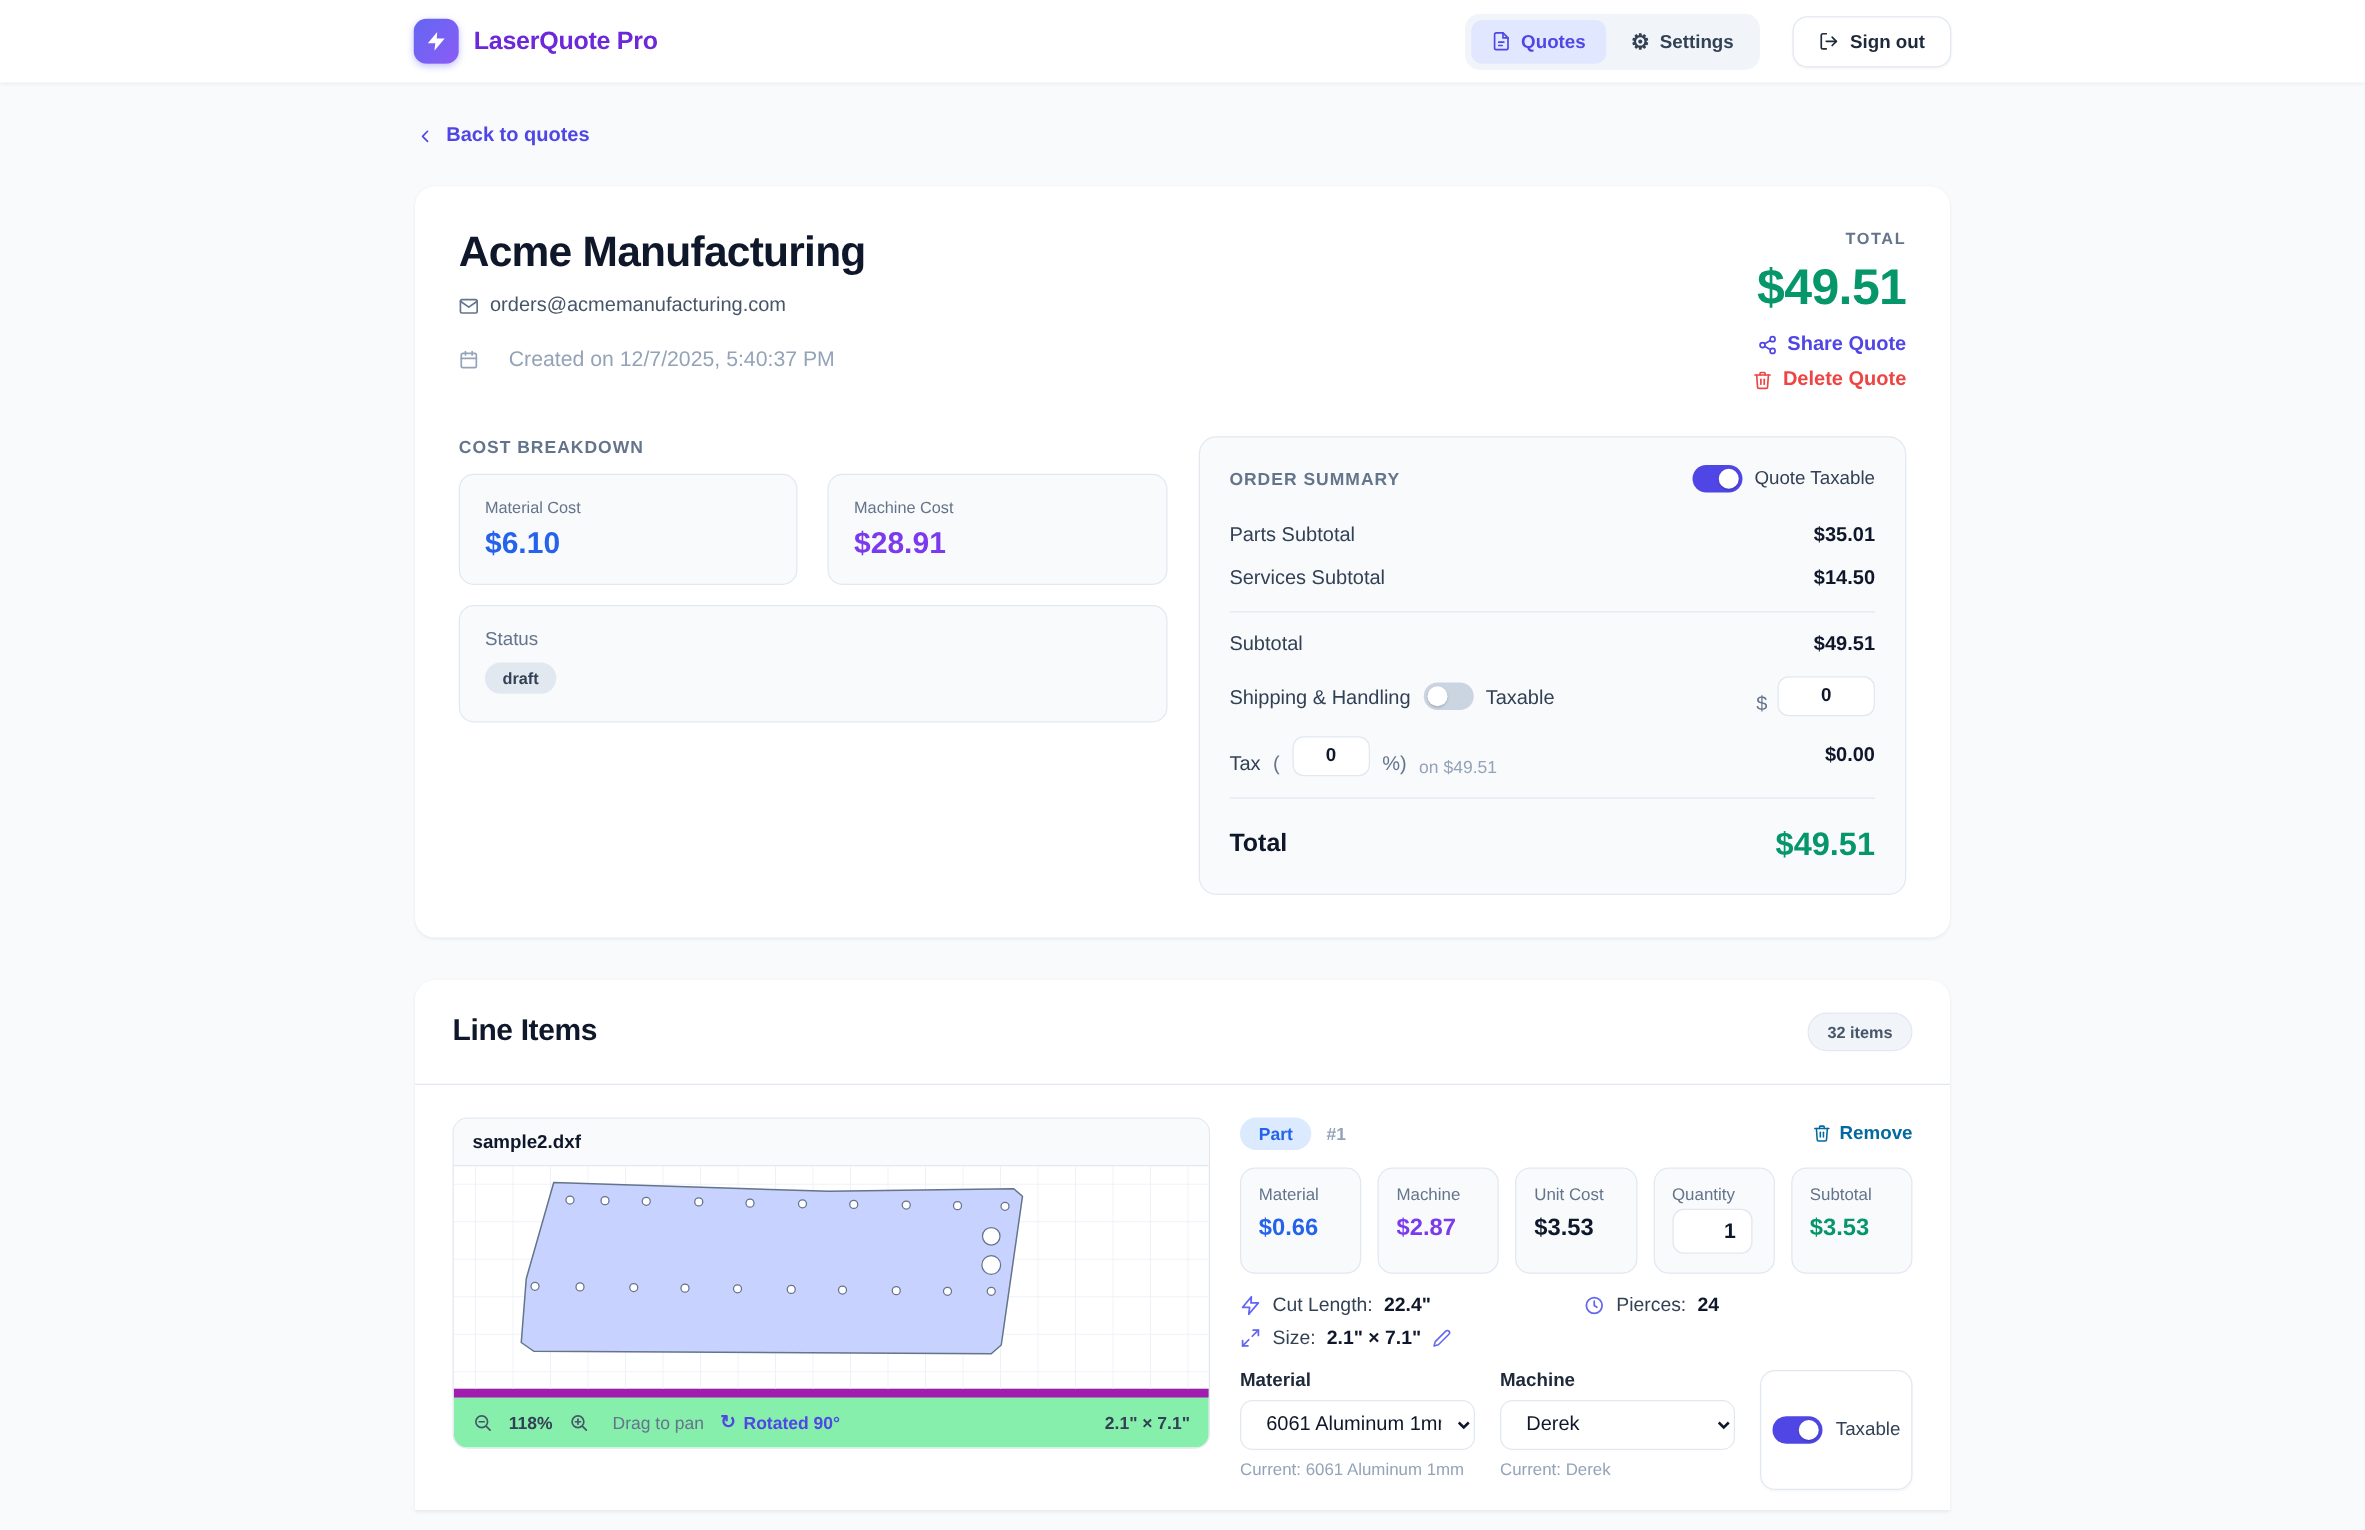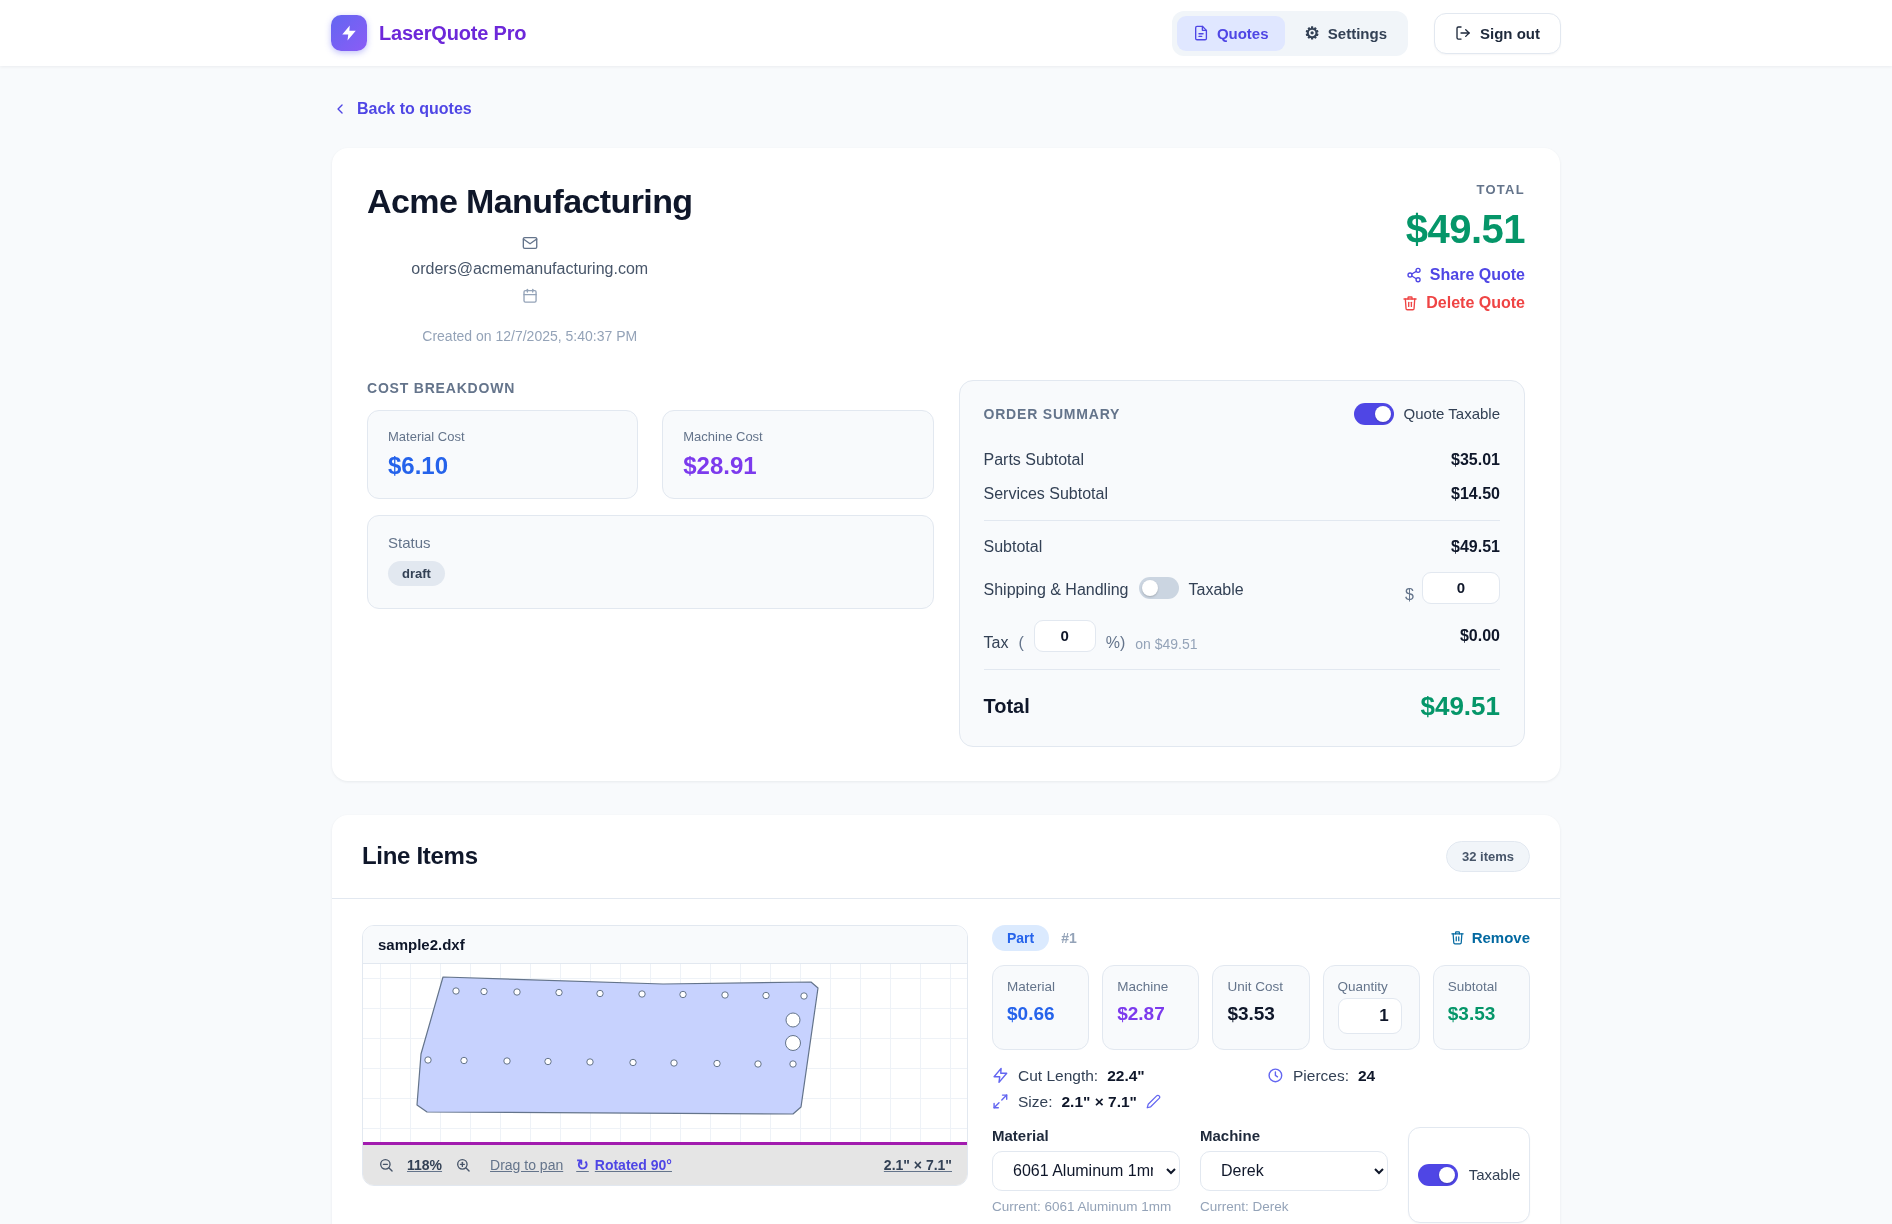--- a/index.html
+++ b/index.html
@@ -24,22 +24,22 @@
   
   .main { max-width:1286px; margin:0 auto; padding:34px 29px 0; }
   .back-link { display:inline-flex; align-items:center; gap:8px; color:#4f46e5; font-size:16px; font-weight:600; cursor:pointer; }
   .back-link .ic { width:17px; height:17px; }
 
   .card { background:#fff; border-radius:16px; box-shadow:0 1px 3px rgba(15,23,42,.07); }
   .quote-card { margin-top:26px; padding:34px 35px; }
 
   .quote-top { display:flex; justify-content:space-between; }
   .customer-name { font-size:34px; font-weight:800; letter-spacing:-.6px; color:#0f172a; }
-  .meta-row { display:flex; align-items:center; gap:9px; margin-top:14px; font-size:16px; color:#475569;flex-direction:column; }
-  .meta-row.dim { color:#94a3b8; font-size:14px; margin-top:10px;gap:24px; }
+  .meta-row { display:flex; align-items:center; gap:9px; margin-top:14px; font-size:16px; color:#475569; }
+  .meta-row.dim { color:#94a3b8; font-size:17px; margin-top:24px;gap:24px; }
   .quote-actions { text-align:right; display:flex; flex-direction:column; align-items:flex-end; gap:10px; }
   .total-label { font-size:13px; font-weight:700; letter-spacing:1.3px; color:#64748b; }
   .total-value { font-size:40px; font-weight:800; color:#059669; letter-spacing:-.5px; }
   .link-action { display:flex; align-items:center; gap:8px; font-size:16px; font-weight:600; cursor:pointer; }
   .link-action.indigo { color:#4f46e5; }
   .link-action.red { color:#ef4444; }
 
   .quote-body { display:grid; grid-template-columns:1fr 1fr; gap:25px; margin-top:36px; align-items:start; }
   .section-label { font-size:14px; font-weight:700; letter-spacing:.8px; color:#64748b; }
 
@@ -81,21 +81,21 @@
   .count-badge { background:#f1f5f9; border:1px solid #e2e8f0; border-radius:999px; padding:7px 15px; font-size:13px; font-weight:600; color:#475569; }
 
   .item { display:grid; grid-template-columns:606px 1fr; gap:24px; padding:26px 30px 16px; }
 
   .preview { border:1px solid #e2e8f0; border-radius:12px; overflow:hidden; background:#fff; align-self:start; }
   .preview-head { background:#f8fafc; border-bottom:1px solid #e2e8f0; padding:10px 15px; font-size:15px; font-weight:700; color:#0f172a; }
   .canvas { height:178px; position:relative; cursor:grab;
     background-image:linear-gradient(#eef2f7 1px, transparent 1px),linear-gradient(90deg,#eef2f7 1px,transparent 1px);
     background-size:30px 30px; background-position:center; }
   .canvas svg { position:absolute; inset:0; width:100%; height:100%; }
-  .preview-foot { display:flex; align-items:center; gap:13px; background:#e5e5e5; border-top:3px solid #a21caf; padding:12px 15px; font-size:14px; color:#64748b;text-decoration:underline; }
+  .preview-foot { display:flex; align-items:center; gap:13px; background:#86efac; border-top:7px solid #a21caf; padding:12px 15px; font-size:14px; color:#64748b; }
   .preview-foot .zoom-pct { color:#334155; font-weight:600; }
   .preview-foot .rot { color:#4f46e5; font-weight:600; display:flex; align-items:center; gap:6px; cursor:pointer; }
   .preview-foot .dims { margin-left:auto; color:#334155; font-weight:600; }
   .mag { cursor:pointer; color:#475569; }
 
   .item-right { min-width:0; }
   .badge-row { display:flex; align-items:center; gap:12px; }
   .pill.part { background:#dbeafe; color:#2563eb; font-size:14px; padding:5px 15px; }
   .item-num { color:#94a3b8; font-size:14px; font-weight:600; }
   .remove-link { margin-left:auto; display:flex; align-items:center; gap:7px; color:#0369a1; font-size:15px; font-weight:600; cursor:pointer; }

